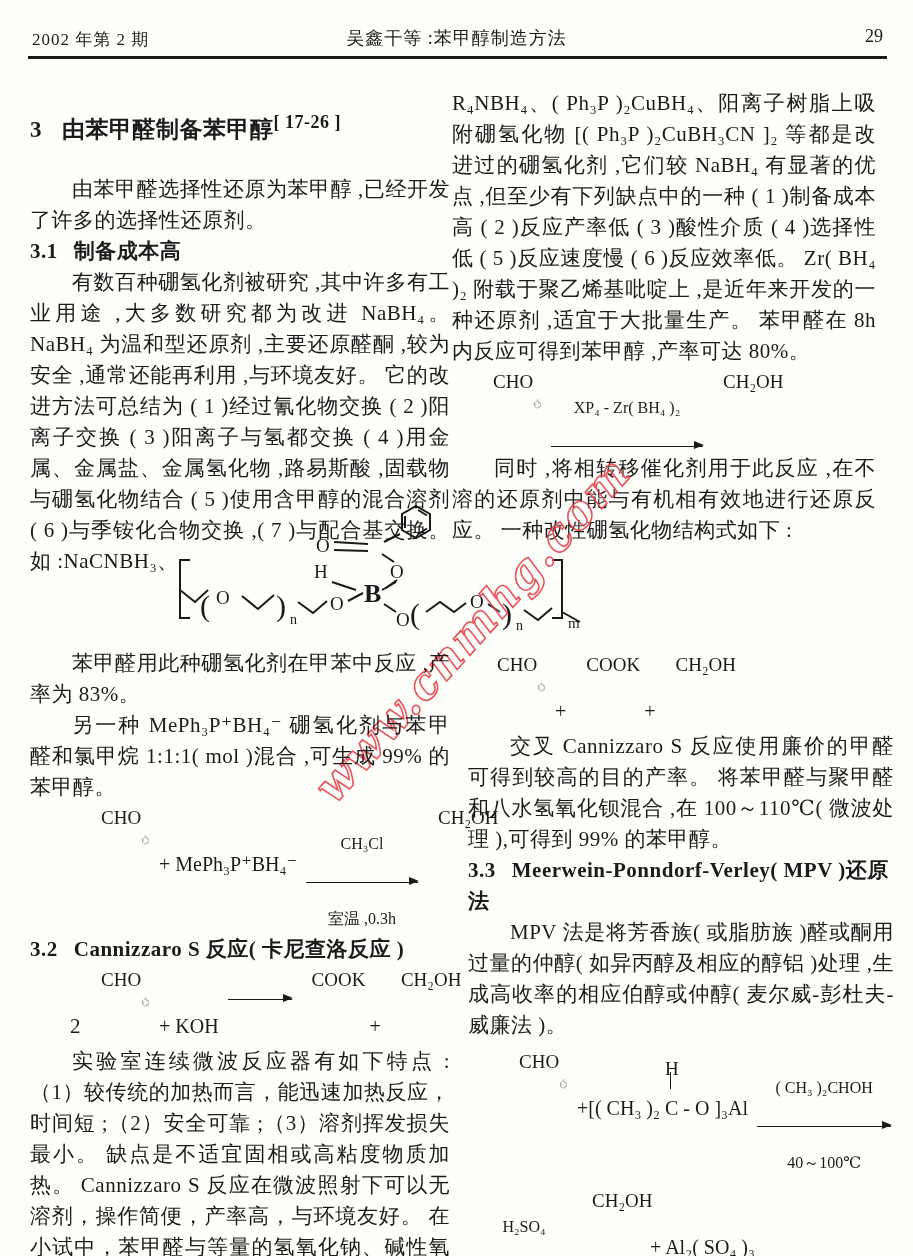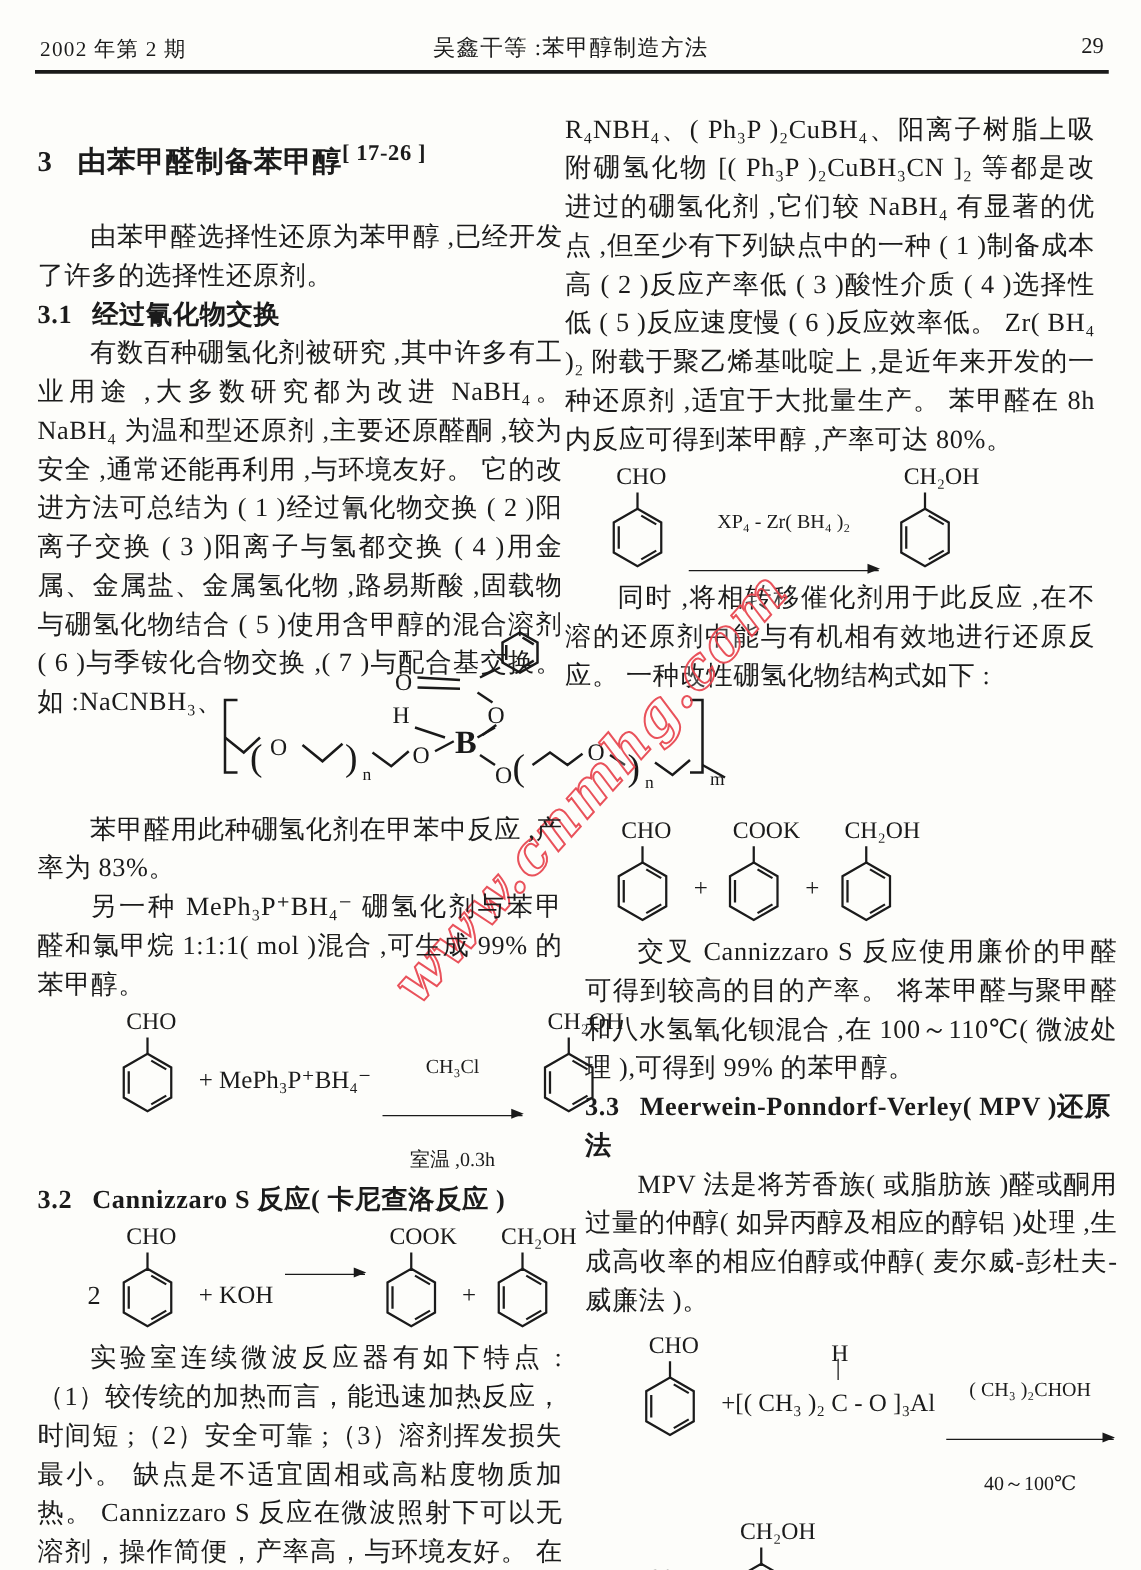--- a/index.html
+++ b/index.html
@@ -18,26 +18,26 @@
   .col-rb{left:468px;top:650px;width:426px;}
   .para{margin:0;}
   .indent{text-indent:2em;}
   .h-sec{font-weight:bold;font-size:23px;line-height:32px;margin:0 0 28px 0;text-align:left;}
   .h-sec .h-num{margin-right:20px;}
   .h-ref{font-size:18px;vertical-align:9px;font-weight:bold;}
   .h-sub{font-weight:bold;font-size:21px;line-height:31px;text-align:left;}
   .h-sub .h-num{margin-right:16px;}
   
   .rxn{display:flex;align-items:flex-start;column-gap:9px;margin:4px 0;text-align:left;}
-  .mol{display:inline-flex;flex-direction:column;align-items:flex-start;width:60px;flex:none;}
+  .mol{display:inline-flex;flex-direction:row;align-items:flex-start;width:60px;flex:none;}
   .mol-label{font-size:19px;line-height:22px;height:22px;white-space:nowrap;margin-left:11px;letter-spacing:0;}
   .mol svg{width:56px;height:66px;display:block;}
   .op{margin-top:42px;font-size:20px;white-space:nowrap;letter-spacing:0;}
   .coeff{margin-top:42px;font-size:21px;}
-  .arrow{display:inline-flex;flex-direction:column;align-items:center;margin-top:36px;font-size:16px;flex:none;letter-spacing:0;gap:23px;}
+  .arrow{display:inline-flex;flex-direction:column;align-items:center;margin-top:26px;font-size:16px;flex:none;letter-spacing:0;gap:23px;}
   .arrow .atop{height:22px;line-height:22px;white-space:nowrap;}
   .arrow .abot{height:22px;line-height:22px;white-space:nowrap;}
   .arrow .shaft{position:relative;width:100%;height:0;border-top:1.8px solid #1a1a1a;margin:4px 0 2px 0;}
   .arrow .shaft::after{content:"";position:absolute;right:-1px;top:-5.7px;width:0;height:0;
       border-left:10px solid #1a1a1a;border-top:4.8px solid transparent;border-bottom:4.8px solid transparent;}
   .cwrap{position:relative;display:inline-block;}
   .habove{position:absolute;top:-40px;left:0;font-size:19px;}
   .cbond{position:absolute;top:-21px;left:5px;height:17px;border-left:1.6px solid #1a1a1a;}
   
   .structure{position:absolute;left:150px;top:500px;width:520px;height:152px;}
@@ -73,21 +73,21 @@
   <div class="hdr-center">吴鑫干等 :苯甲醇制造方法</div>
   <div class="hdr-page">29</div>
   <div class="hdr-rule"></div>
 
   <div class="col col-lt">
     <div class="h-sec">
       <span class="h-num">3</span><span>由苯甲醛制备苯甲醇</span><sup class="h-ref">[ 17-26 ]</sup>
     </div>
     <p class="para indent">由苯甲醛选择性还原为苯甲醇 ,已经开发了许多的选择性还原剂。</p>
     <div class="h-sub">
-      <span class="h-num">3.1</span><span>经过氰化物交换</span>
+      <span class="h-num">3.1</span><span>制备成本高</span>
     </div>
     <p class="para indent">有数百种硼氢化剂被研究 ,其中许多有工业用途 ,大多数研究都为改进 NaBH₄。 NaBH₄ 为温和型还原剂 ,主要还原醛酮 ,较为安全 ,通常还能再利用 ,与环境友好。 它的改进方法可总结为 ( 1 )经过氰化物交换 ( 2 )阳离子交换 ( 3 )阳离子与氢都交换 ( 4 )用金属、金属盐、金属氢化物 ,路易斯酸 ,固载物与硼氢化物结合 ( 5 )使用含甲醇的混合溶剂 ( 6 )与季铵化合物交换 ,( 7 )与配合基交换。 如 :NaCNBH₃、</p>
   </div>
 
   <div class="col col-rt">
     <p class="para">R₄NBH₄、( Ph₃P )₂CuBH₄、阳离子树脂上吸附硼氢化物 [( Ph₃P )₂CuBH₃CN ]₂ 等都是改进过的硼氢化剂 ,它们较 NaBH₄ 有显著的优点 ,但至少有下列缺点中的一种 ( 1 )制备成本高 ( 2 )反应产率低 ( 3 )酸性介质 ( 4 )选择性低 ( 5 )反应速度慢 ( 6 )反应效率低。 Zr( BH₄ )₂ 附载于聚乙烯基吡啶上 ,是近年来开发的一种还原剂 ,适宜于大批量生产。 苯甲醛在 8h 内反应可得到苯甲醇 ,产率可达 80%。</p>
     <div class="rxn" style="padding-left:30px">
       <span class="mol">
         <span class="mol-label">CHO</span>
         <svg viewBox="0 0 56 66">

